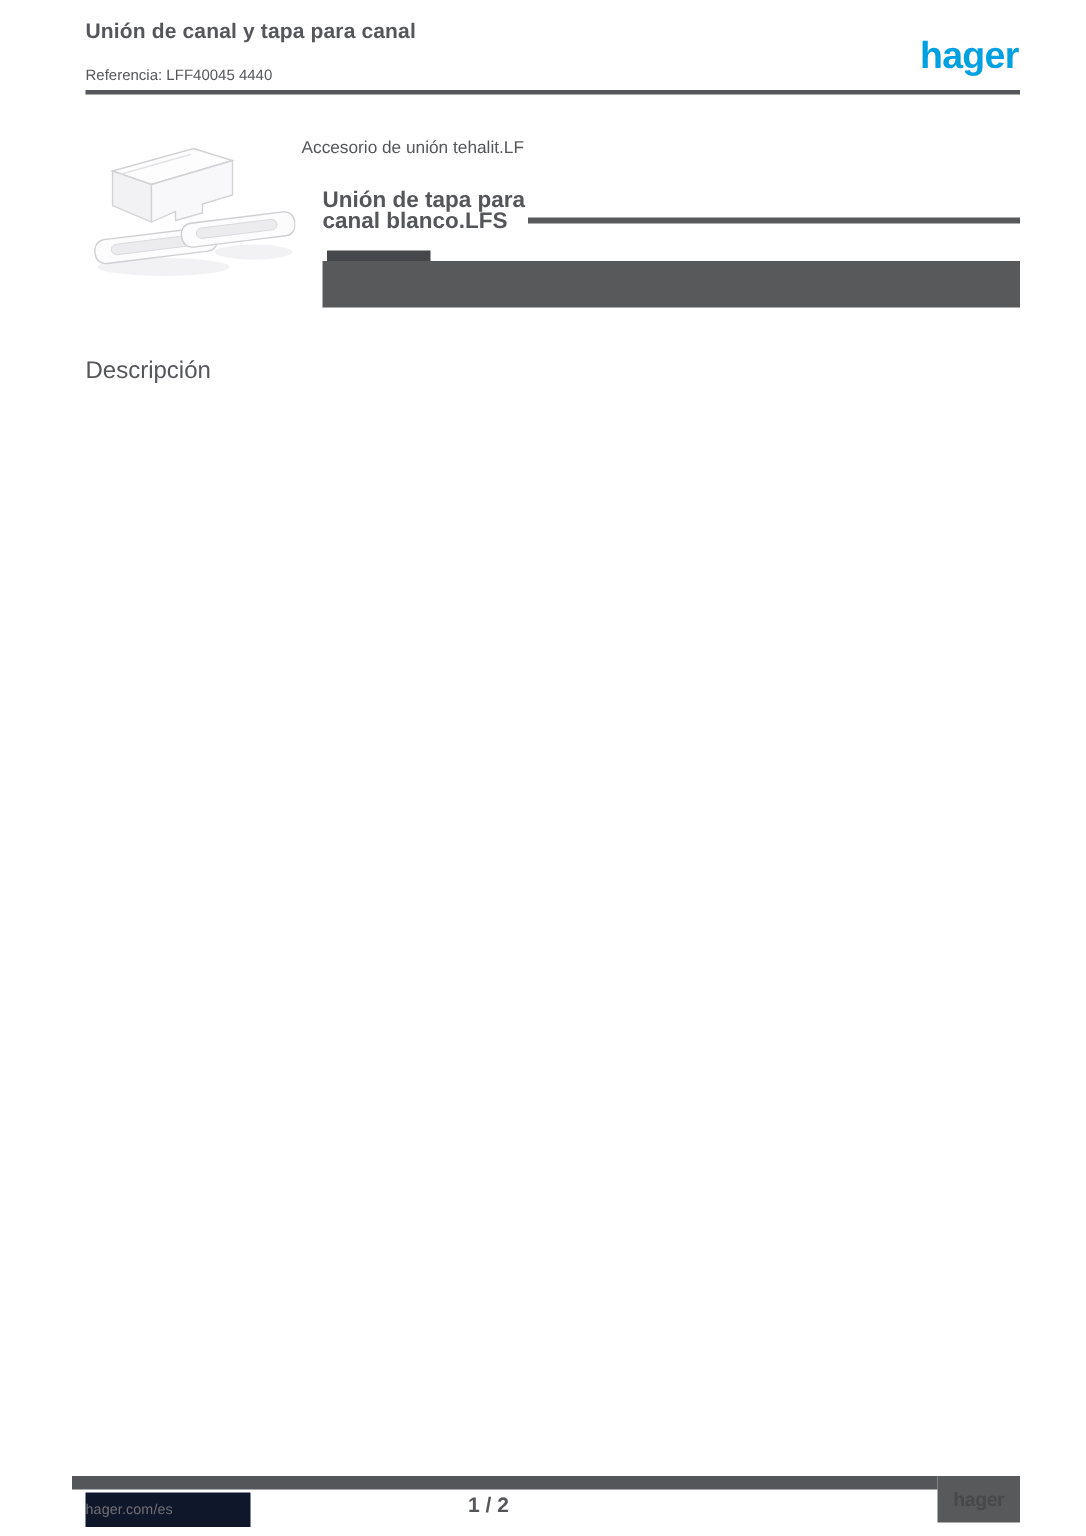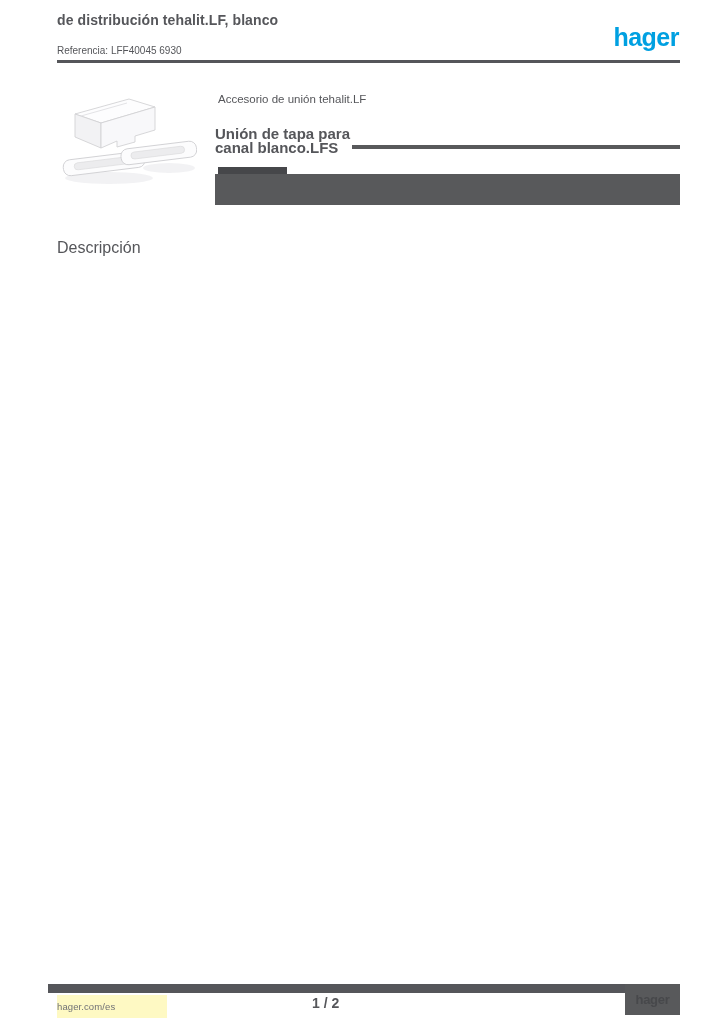--- a/index.html
+++ b/index.html
@@ -9,50 +9,50 @@
   
   .hdr-title{position:absolute;left:57px;top:12px;font-size:14px;font-weight:bold;
              line-height:16px;color:#55565A;letter-spacing:.1px;}
   .hdr-meta{position:absolute;left:57px;top:45px;font-size:10px;color:#55565A;}
   .logo{position:absolute;top:24px;right:45px;font-size:25px;font-weight:bold;
         color:#00A0E1;letter-spacing:-0.5px;line-height:26px;}
   .hdr-rule{position:absolute;left:57px;top:60px;width:623px;height:3px;background:#55565A;}
 
   
   .prod-img{position:absolute;left:57px;top:92px;width:140px;height:96px;}
-  .prod-family{position:absolute;left:218px;top:93px;font-size:11.5px;color:#55565A;}
+  .prod-family{position:absolute;left:201px;top:93px;font-size:11.5px;color:#55565A;}
   .prod-ref{position:absolute;left:215px;top:127px;font-size:15px;font-weight:bold;
             line-height:14px;color:#55565A;}
   .prod-rule{position:absolute;left:352px;top:145px;width:328px;height:4px;background:#58595B;}
   .banner-tab{position:absolute;left:218px;top:167px;width:69px;height:7px;background:#46474A;}
   .banner{position:absolute;left:215px;top:174px;width:465px;height:31px;background:#58595B;}
 
   
   .sec-label{position:absolute;left:57px;top:239px;font-size:16px;color:#55565A;}
 
   
   .ftr-strip{position:absolute;left:48px;top:984px;width:577px;height:9px;background:#55565A;}
   .ftr-logo-box{position:absolute;left:625px;top:984px;width:55px;height:31px;background:#58595B;
                 display:flex;align-items:center;justify-content:center;}
   .ftr-logo-box span{font-size:13px;font-weight:bold;color:#47484B;letter-spacing:-0.3px;}
-  .ftr-url-box{position:absolute;left:57px;top:995px;width:110px;height:23px;background:#fef9c3;
+  .ftr-url-box{position:absolute;left:57px;top:995px;width:110px;height:23px;background:#0f172a;
                display:flex;align-items:center;}
   .ftr-url{font-size:9.5px;color:#707175;letter-spacing:.1px;}
   .ftr-page{position:absolute;left:312px;top:995px;width:100px;text-align:left;
             font-size:14px;font-weight:bold;color:#55565A;}
 </style>
 </head>
 <body>
 
 <div class="page">
 
   <div class="hdr-title">
-    <div>de distribución tehalit.LF, blanco</div>
+    <div>Unión de canal y tapa para canal</div>
   </div>
-  <div class="hdr-meta">Referencia: LFF40045 6930</div>
+  <div class="hdr-meta">Referencia: LFF40045 4440</div>
   <div class="logo">hager</div>
   <div class="hdr-rule"></div>
 
   <div class="prod-img">
     <svg width="140" height="96" viewBox="0 0 140 96">
 
       <ellipse cx="52" cy="86" rx="44" ry="6" fill="#ededef" opacity="0.7"></ellipse>
       <ellipse cx="112" cy="76" rx="26" ry="5" fill="#ededef" opacity="0.7"></ellipse>
 
       <path d="M18,22 L72,7 L98,15 L44,31 Z" fill="#fdfdfe" stroke="#d2d2d5" stroke-width="0.9"></path>

